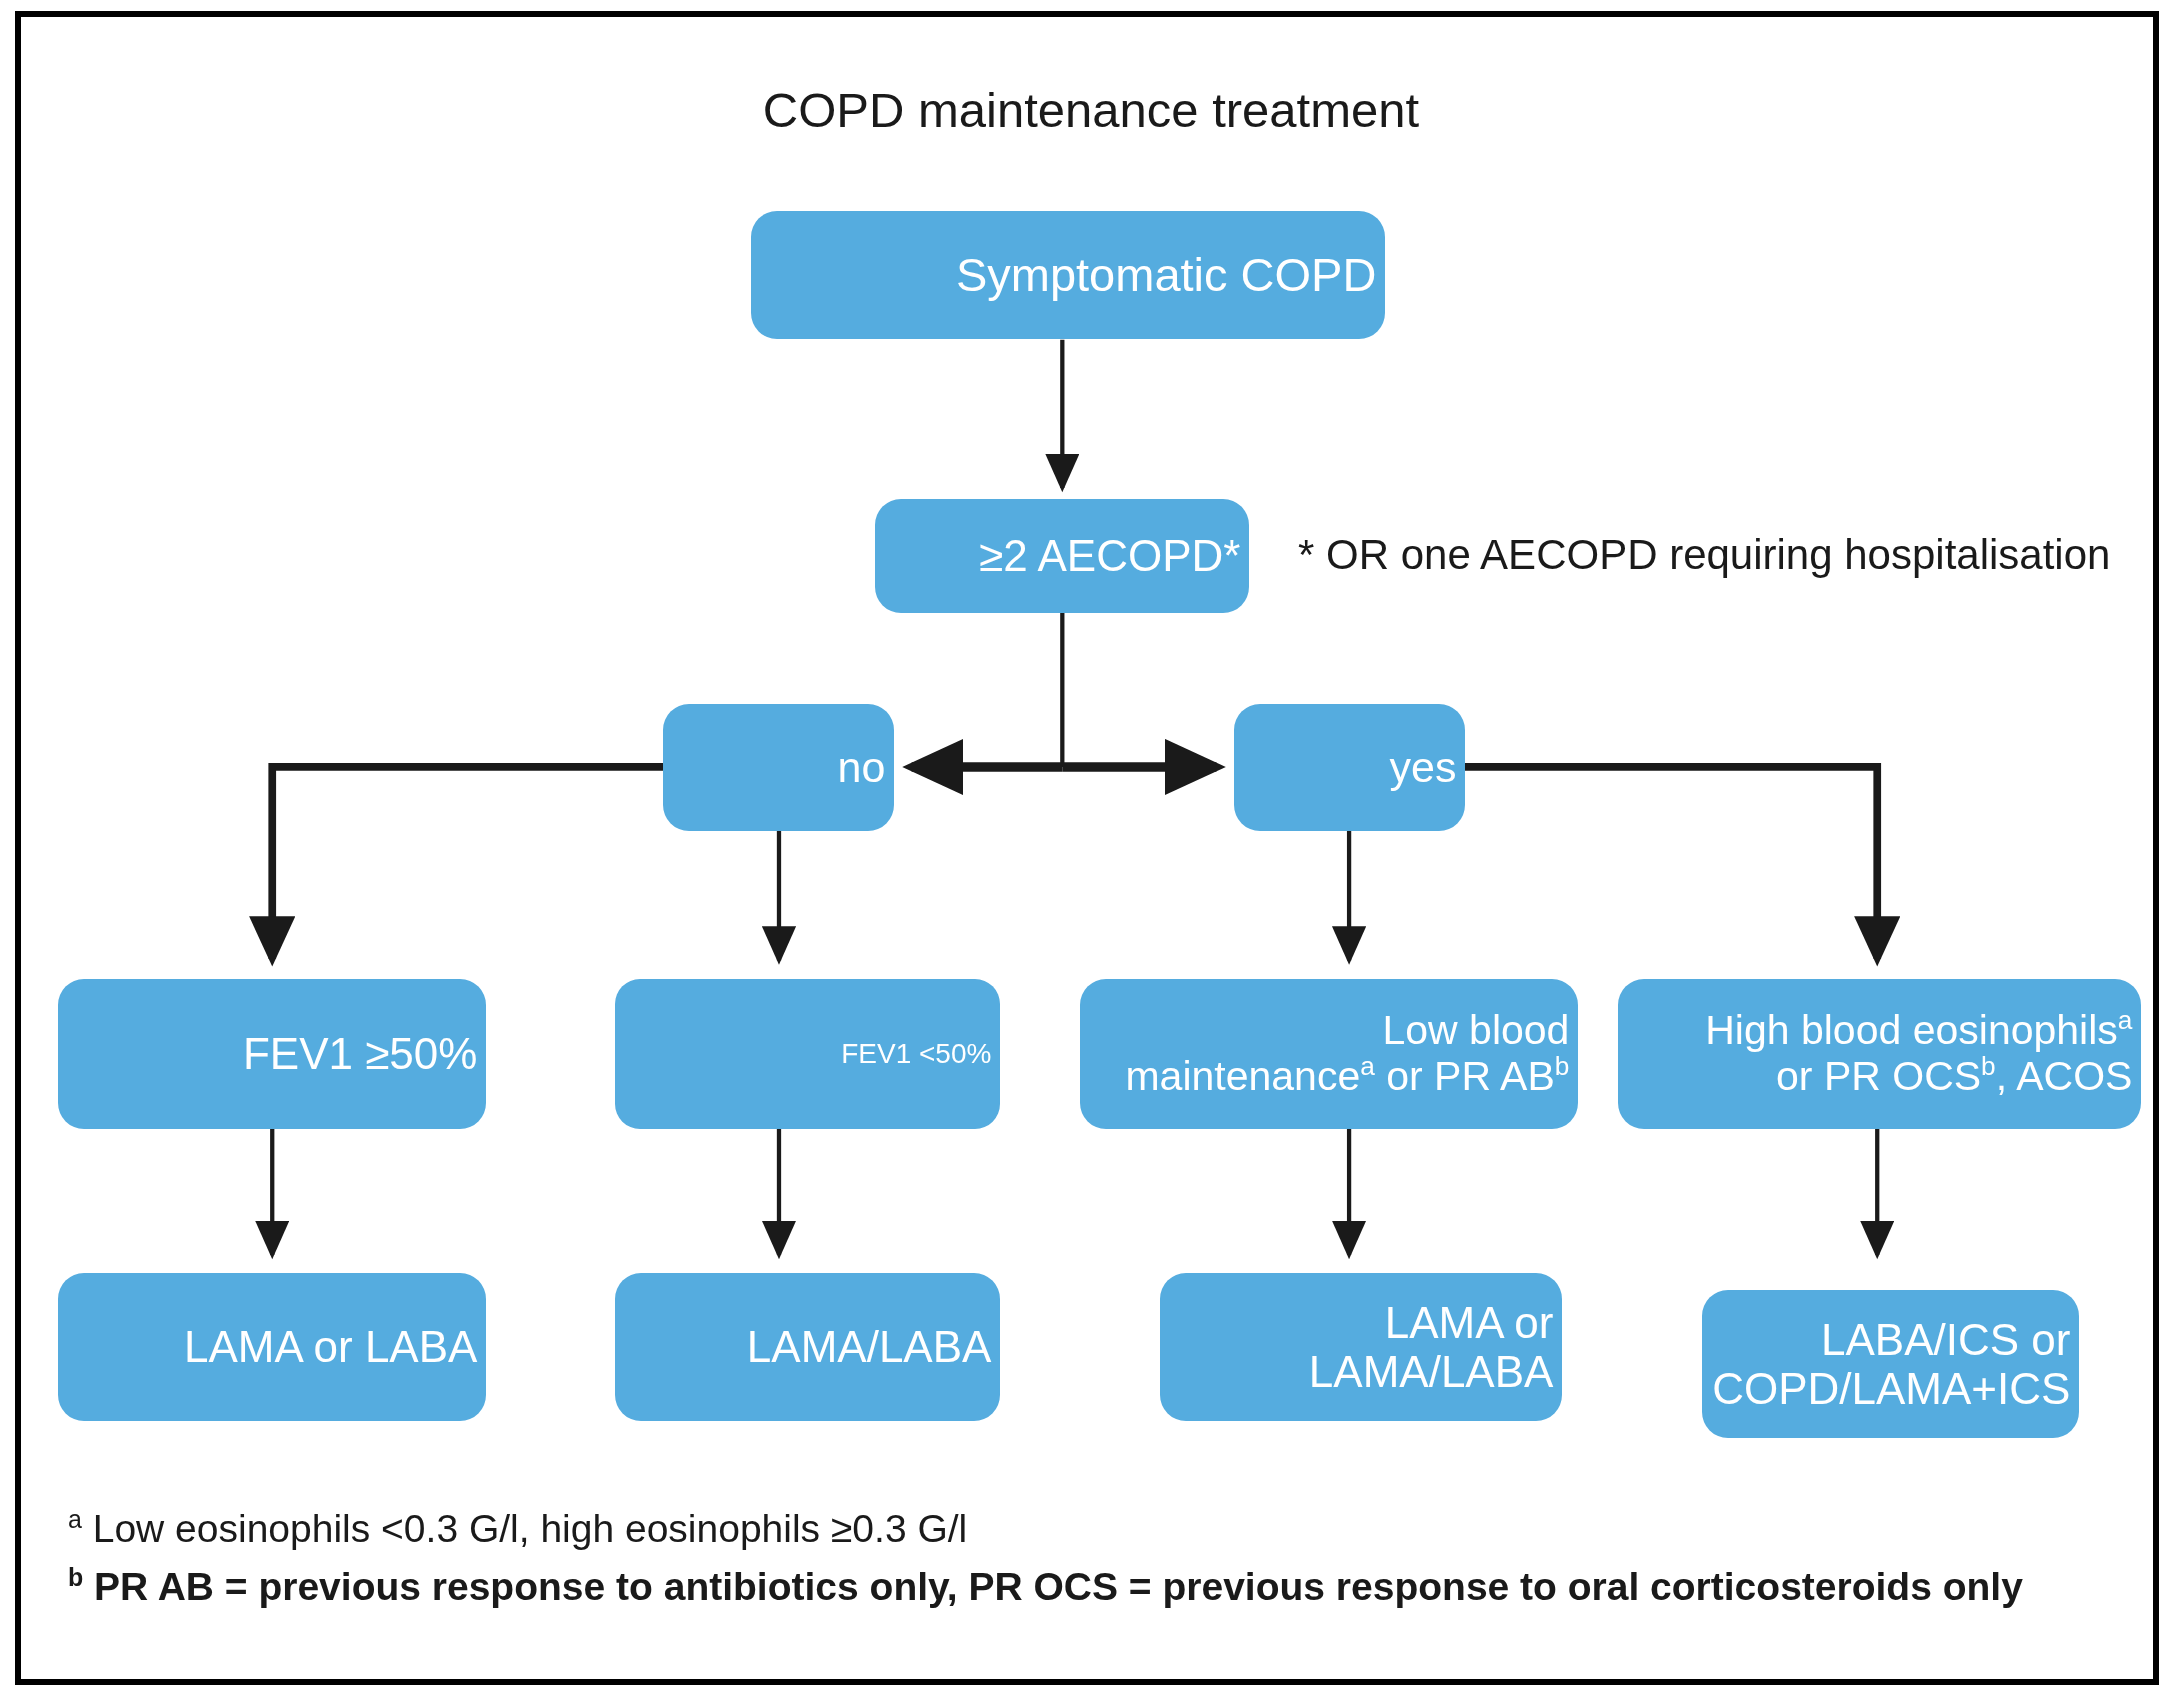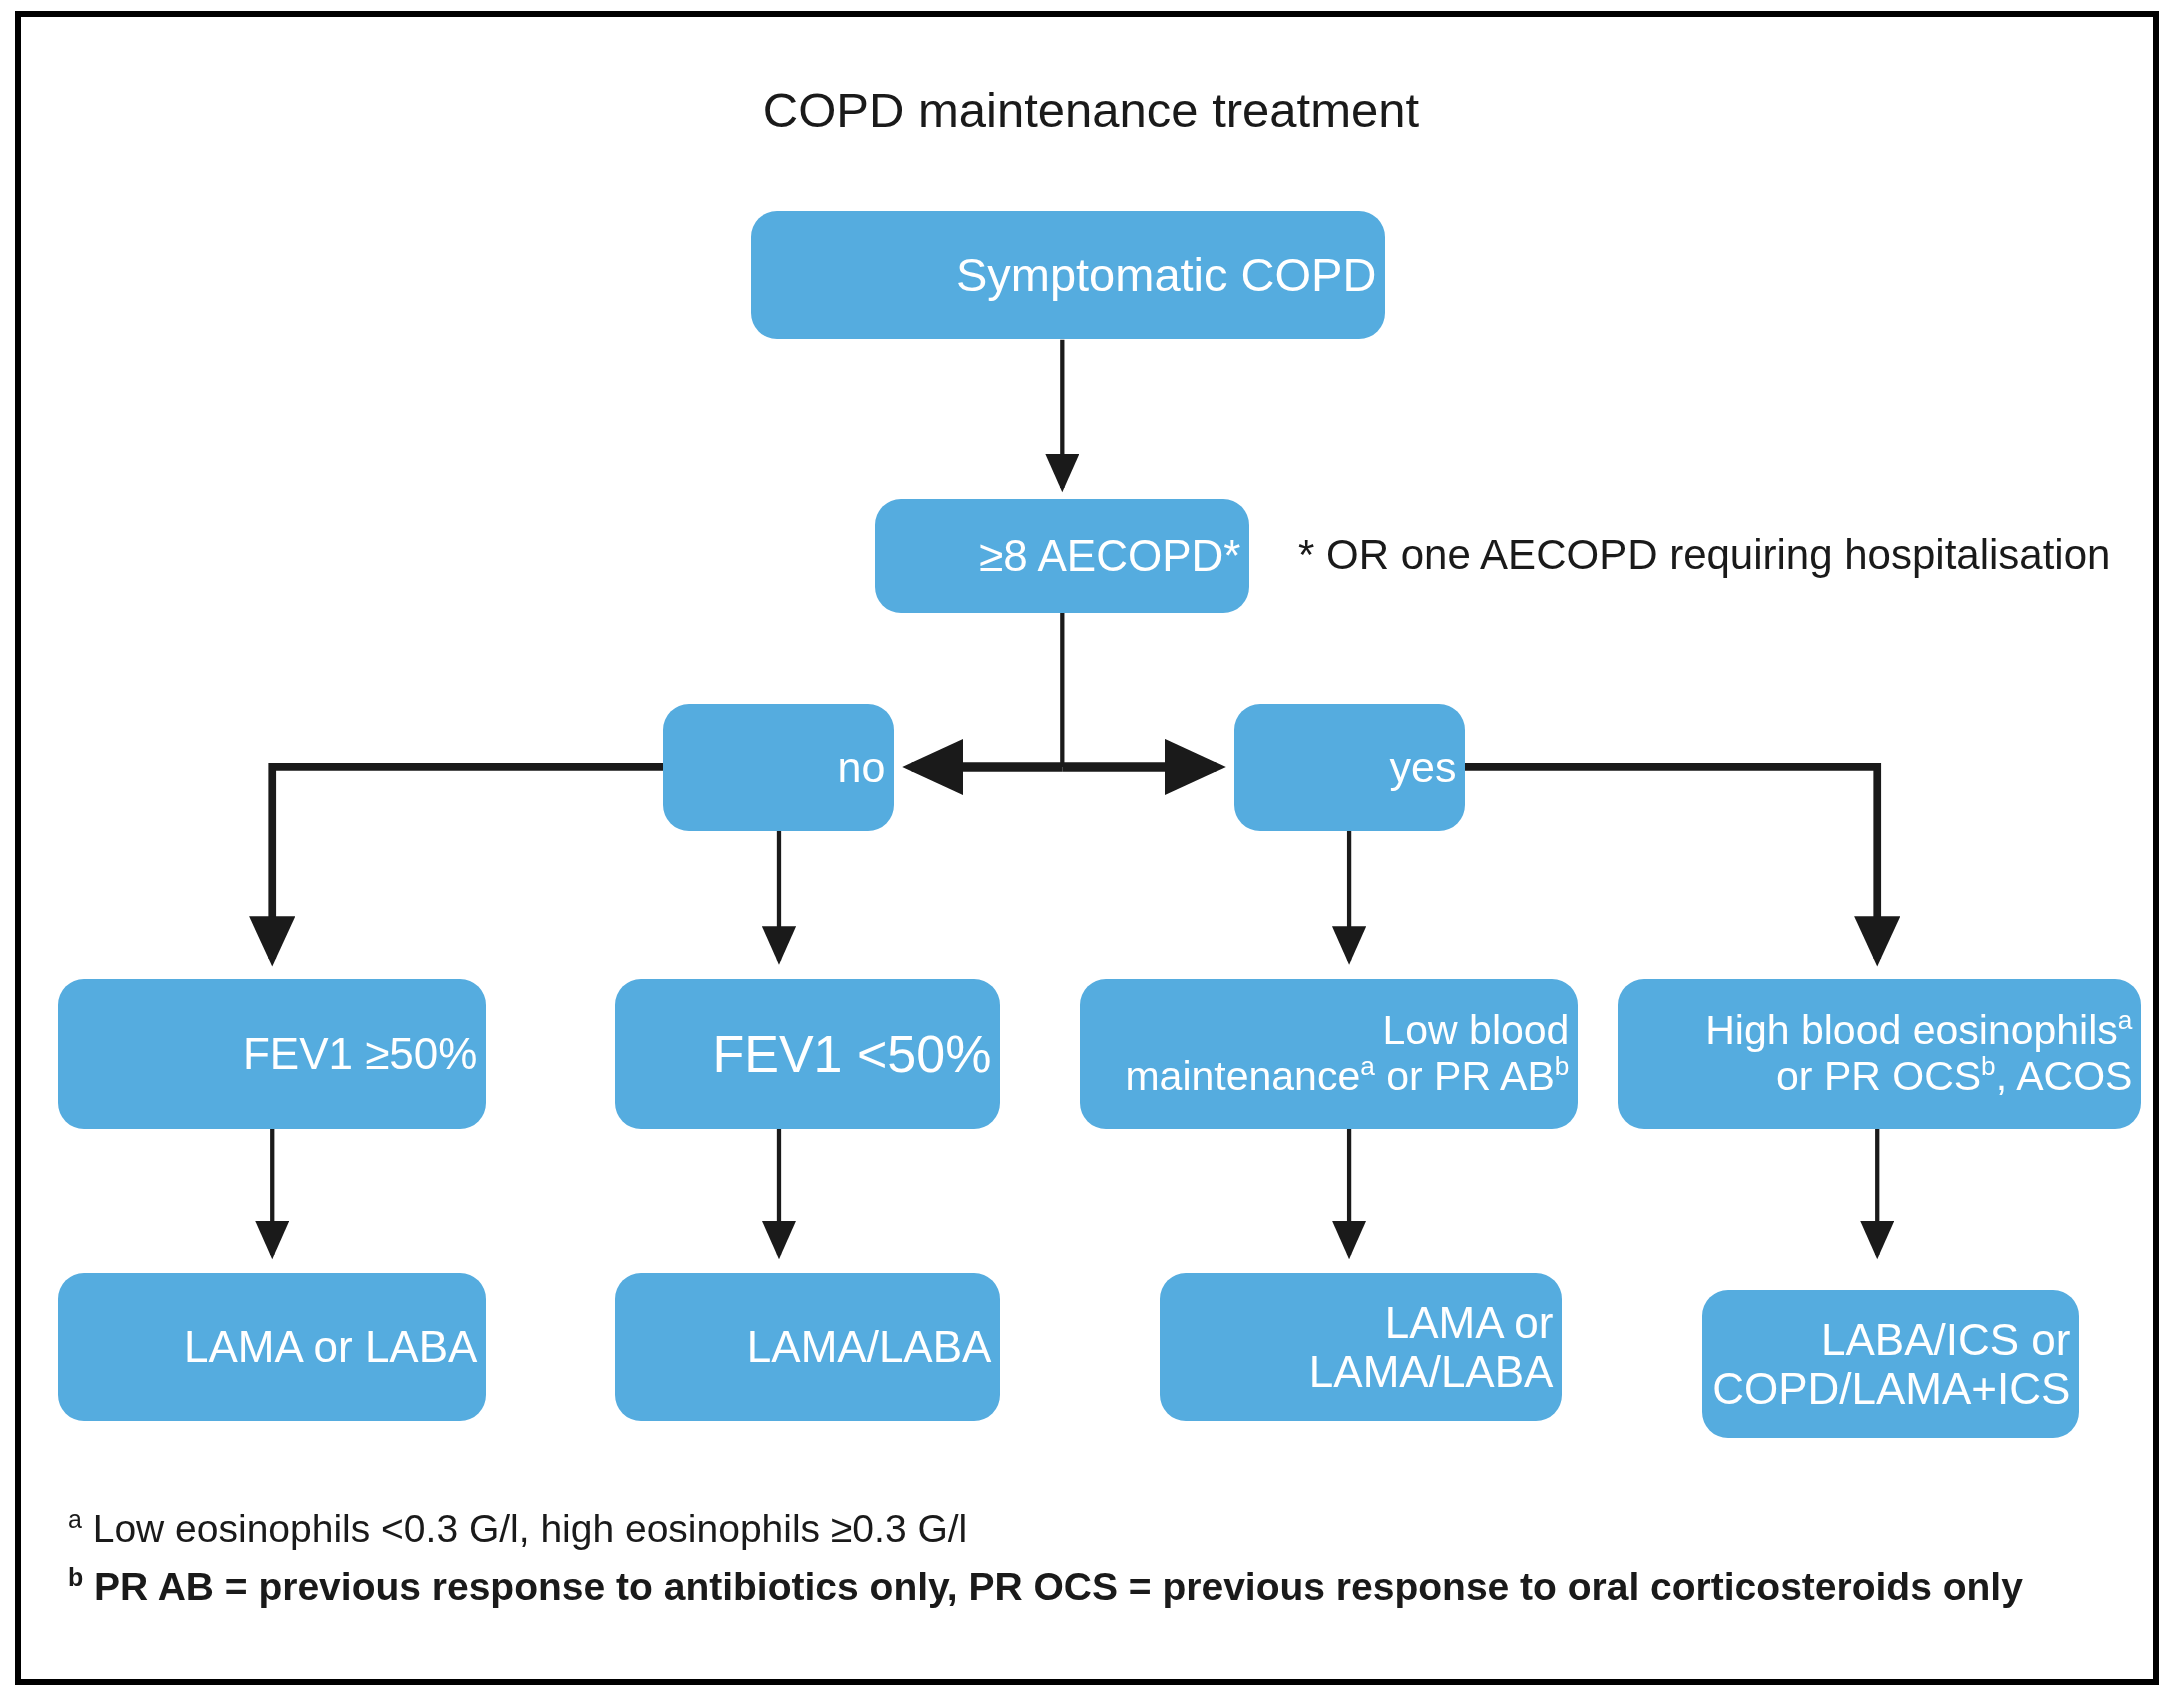--- a/index.html
+++ b/index.html
@@ -90,21 +90,22 @@
   #node-yes {
     left: 1234px; top: 704px;  width: 231px; height: 127px;
     font-size: 43px;
   }
   #node-fev1-high {
     left: 58px;   top: 979px; width: 428px; height: 150px;
     font-size: 44px;
   }
   #node-fev1-low {
     left: 615px;  top: 979px; width: 385px; height: 150px;
-    font-size: 52px;
+    font-size: 28px;
+    border-radius: 25px;
   }
   #node-low-eos {
     left: 1080px; top: 979px; width: 498px; height: 150px;
     font-size: 41px;
   }
   #node-high-eos {
     left: 1618px; top: 979px; width: 523px; height: 150px;
     font-size: 41px;
   }
   #node-lama-or-laba {
@@ -176,21 +177,21 @@
     <line x1="2193" y1="1318" x2="2193" y2="1466" stroke="#1a1a1a" stroke-width="5" marker-end="url(#ah)"></line>
   </svg>
 
   <div id="title">COPD maintenance treatment</div>
 
   <div class="node" id="node-symptomatic">
     <span class="node-text">Symptomatic COPD</span>
   </div>
 
   <div class="node" id="node-aecopd">
-    <span class="node-text">≥8 AECOPD*</span>
+    <span class="node-text">≥2 AECOPD*</span>
   </div>
 
   <div id="note-star">* OR one AECOPD requiring hospitalisation</div>
 
   <div class="node" id="node-no">
     <span class="node-text">no</span>
   </div>
 
   <div class="node" id="node-yes">
     <span class="node-text">yes</span>

